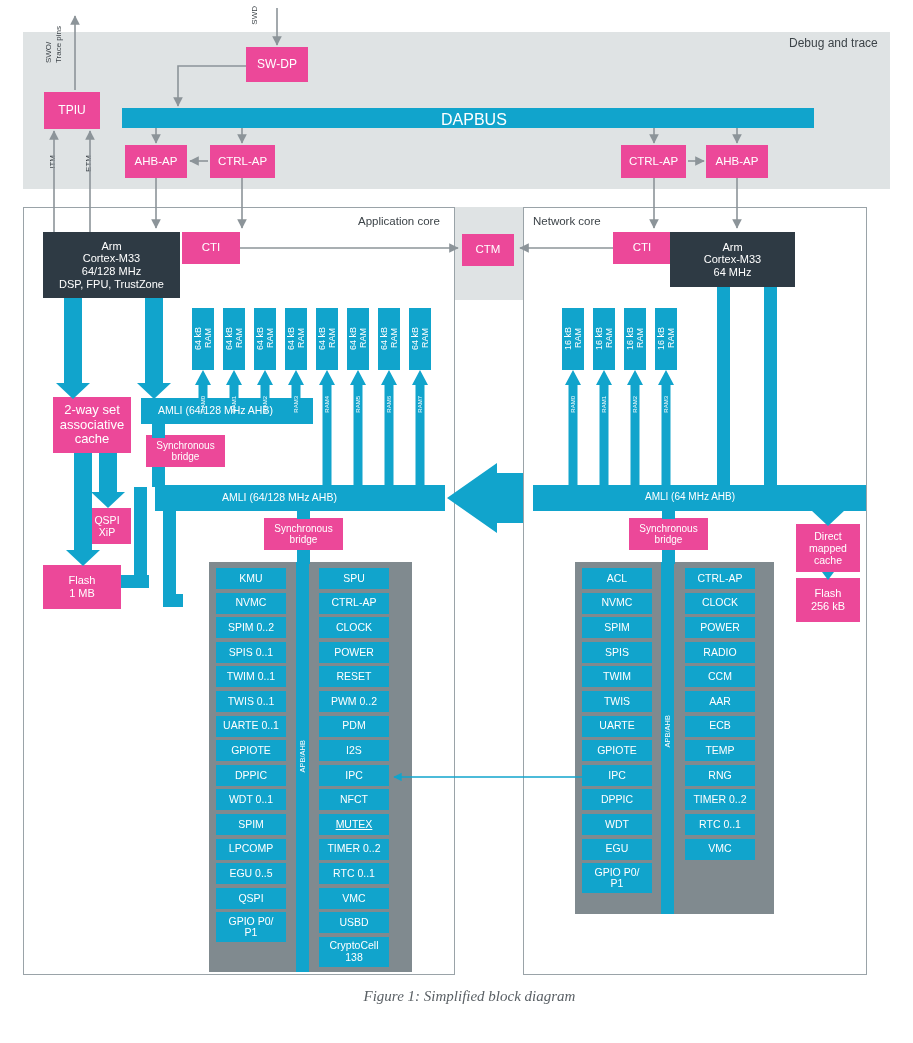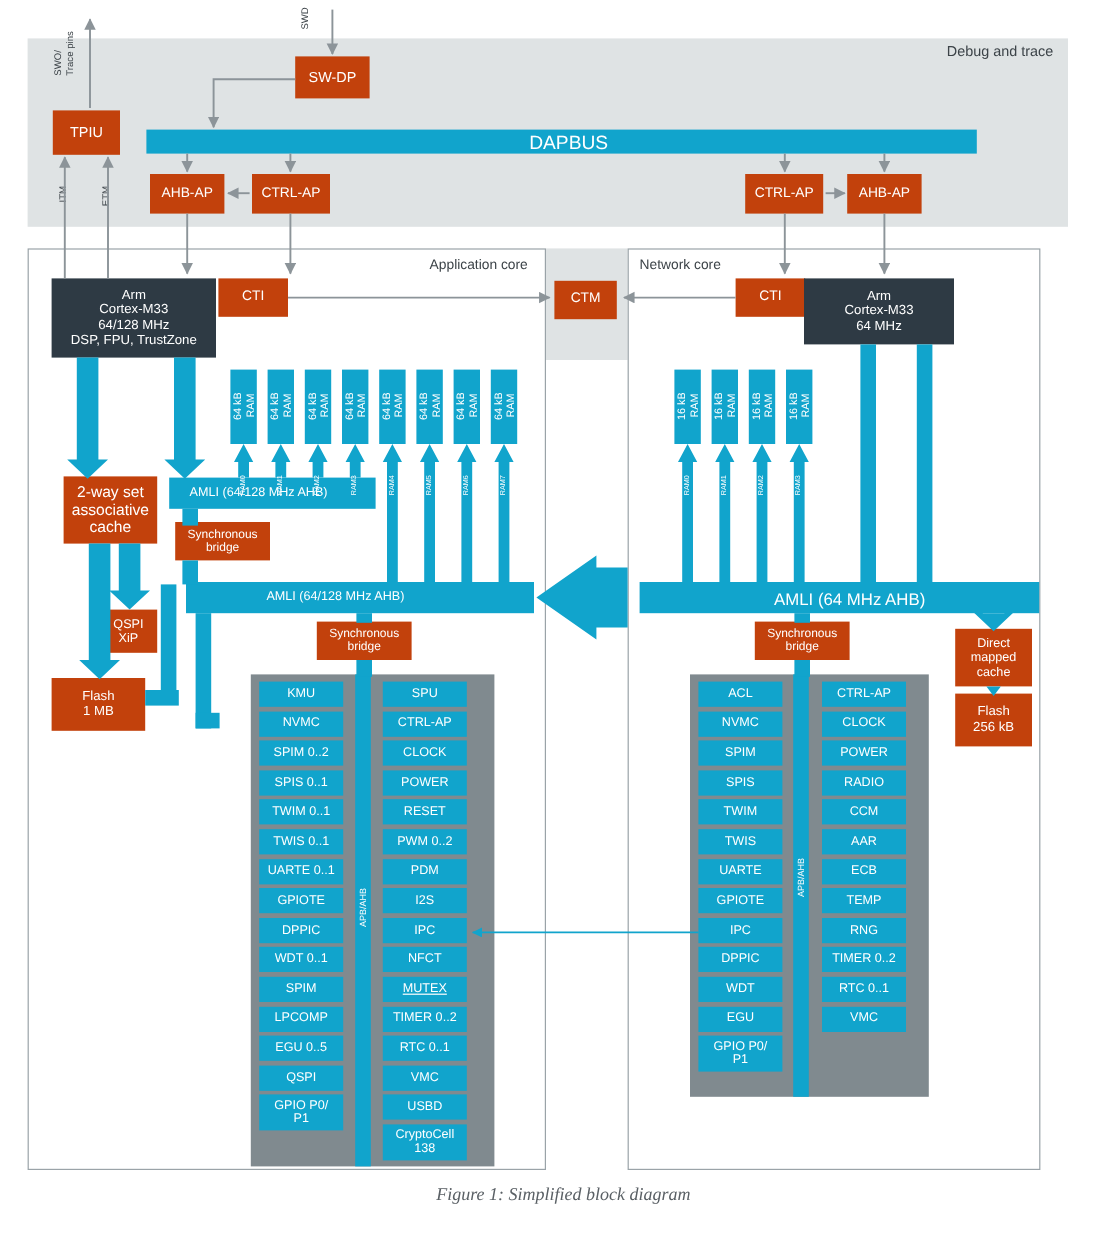--- a/index.html
+++ b/index.html
@@ -1,21 +1,21 @@
 <!DOCTYPE html>
 <html><head>
 <meta charset="utf-8">
 <style>
   html,body{margin:0;padding:0;background:#ffffff;}
   body{width:913px;height:1043px;position:relative;font-family:"Liberation Sans",sans-serif;color:#ffffff;overflow:hidden;}
 
   .stage{position:absolute;left:0;top:0;width:913px;height:1004px;}
 
   
-  .box{position:absolute;background:#c2410c;color:#fff;display:flex;align-items:center;justify-content:center;text-align:center;line-height:1.15;box-sizing:border-box;}
+  .box{position:absolute;background:#ec4899;color:#fff;display:flex;align-items:center;justify-content:center;text-align:center;line-height:1.15;box-sizing:border-box;}
   .dark{background:#2E3A44;}
   .panel-debug{position:absolute;background:#DFE3E4;}
   .panel-gray{position:absolute;background:#808A8F;}
   .core-frame{position:absolute;border:1px solid #9aa3a8;background:transparent;box-sizing:border-box;}
   .ctm-band{position:absolute;background:#DFE3E4;}
 
   .lbl{position:absolute;color:#3C4348;font-size:11px;white-space:nowrap;}
   .lbl-sm{position:absolute;color:#3C4348;font-size:8px;white-space:nowrap;}
   .vert{writing-mode:vertical-rl;transform:rotate(180deg);}
 
@@ -134,21 +134,21 @@
   <div class="box dark" style="left:670px;top:232px;width:125px;height:55px;font-size:11px;white-space:pre;">
     <span>Arm
 Cortex-M33
 64 MHz</span>
   </div>
 
   <div class="lbl-sm vert" style="left:724px;top:342px;color:#fff;font-size:8px;">CBus</div>
   <div class="lbl-sm vert" style="left:771px;top:342px;color:#fff;font-size:8px;">SBus</div>
 
   <div class="blue-bar" style="left:533px;top:485px;width:333px;height:26px;"></div>
-  <div class="lbl" style="left:645px;top:491px;color:#fff;font-size:14px;text-align:center;">AMLI (64 MHz AHB)</div>
+  <div class="lbl" style="left:645px;top:491px;color:#fff;font-size:10px;text-align:center;">AMLI (64 MHz AHB)</div>
 
   <div class="box" style="left:629px;top:518px;width:79px;height:32px;font-size:10px;white-space:pre;">
     <span>Synchronous
 bridge</span>
   </div>
 
   <div class="box" style="left:796px;top:524px;width:64px;height:48px;font-size:10.5px;white-space:pre;">
     <span>Direct
 mapped
 cache</span>

